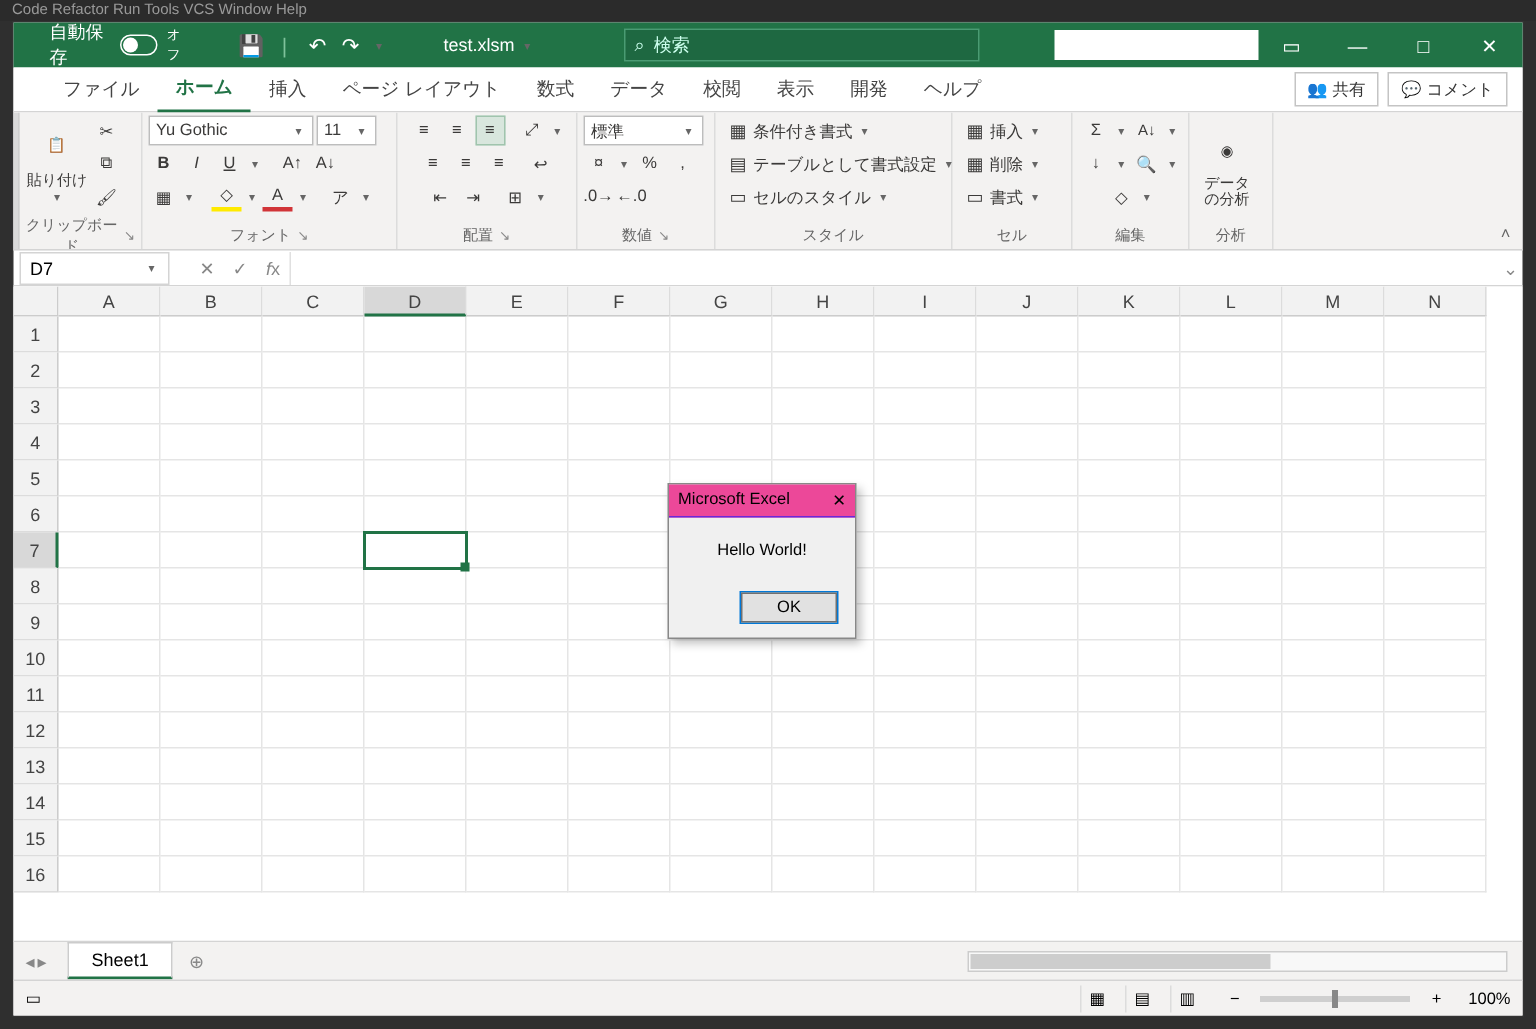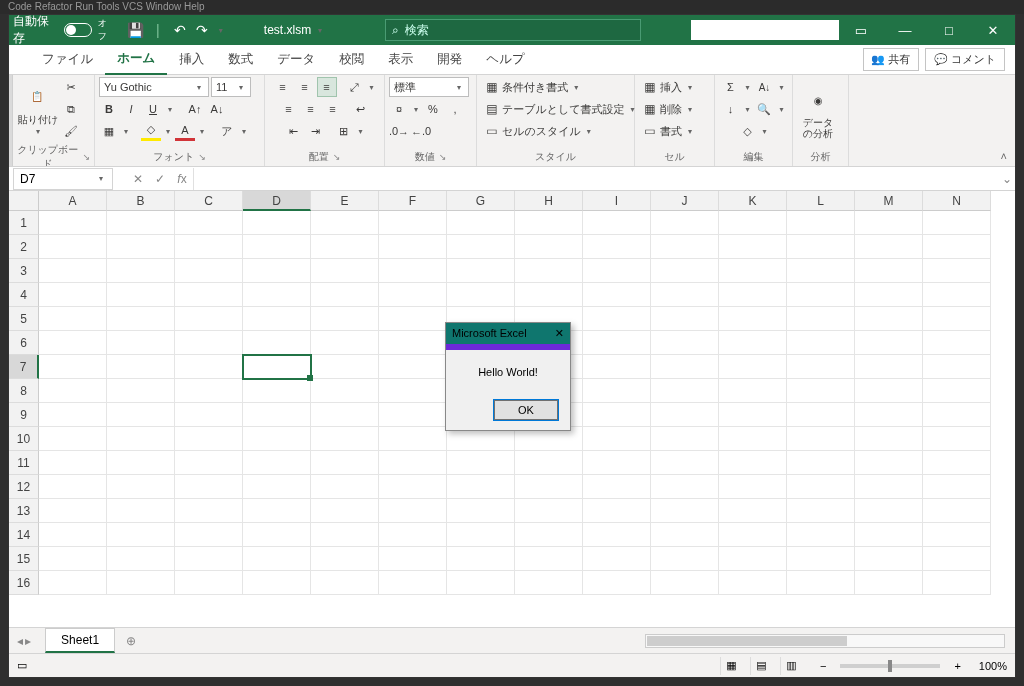--- a/index.html
+++ b/index.html
@@ -1,21 +1,21 @@
 <!DOCTYPE html>
 <html><head>
 <meta charset="utf-8">
 <style>
   * { box-sizing: border-box; margin: 0; padding: 0; font-family: "Yu Gothic UI", "Meiryo", sans-serif; }
   body { width: 1024px; height: 686px; overflow: hidden; background: #2f2f2f; }
   .outer-chrome { position: absolute; top: 0; left: 0; right: 0; height: 14px; background: #2b2b2b; color: #999; font-size: 10px; padding-left: 8px; line-height: 14px; white-space: nowrap; }
   .window { position: absolute; top: 14px; left: 8px; right: 8px; bottom: 8px; background: #fff; border: 1px solid #333; display: flex; flex-direction: column; }
   
   .titlebar { height: 30px; background: #217346; display: flex; align-items: center; color: #fff; font-size: 12px; }
-  .autosave { display: flex; align-items: center; gap: 4px; padding: 0 4px; }
+  .autosave { display: flex; align-items: center; gap: 4px; padding: 0 24px; }
   .toggle { width: 28px; height: 14px; border: 1px solid #fff; border-radius: 7px; position: relative; }
   .toggle::after { content: ""; width: 10px; height: 10px; background: #fff; border-radius: 50%; position: absolute; left: 1px; top: 1px; }
   .toggle-label { font-size: 9px; margin-left: 2px; }
   .qat { display: flex; align-items: center; gap: 6px; padding: 0 8px; }
   .qat-icon { width: 16px; height: 16px; display: flex; align-items: center; justify-content: center; font-size: 14px; }
   .filename { margin-left: 30px; font-size: 12px; }
   .searchbox { margin-left: 60px; width: 260px; height: 22px; background: #1e6841; border: 1px solid #4a9b73; display: flex; align-items: center; padding: 0 6px; gap: 6px; color: #cfe; font-size: 12px; }
   .blankbox { margin-left: 50px; width: 150px; height: 20px; background: #fff; }
   .win-controls { margin-left: auto; display: flex; }
   .win-btn { width: 44px; height: 30px; display: flex; align-items: center; justify-content: center; font-size: 13px; color: #fff; }
@@ -57,21 +57,21 @@
   .colhead.sel { background: #d8d8d8; border-bottom: 2px solid #217346; }
   .gridbody { flex: 1; overflow: hidden; position: relative;}
   .row { display: flex; height: 24px; }
   .rowhead { width: 30px; background: #f2f2f2; border-right: 1px solid #ccc; border-bottom: 1px solid #dcdcdc; text-align: center; font-size: 12px; color: #444; line-height: 24px; }
   .rowhead.sel { background: #d8d8d8; border-right: 2px solid #217346; }
   .cell { width: 68px; border-right: 1px solid #e5e5e5; border-bottom: 1px solid #e5e5e5; }
   .cell.selcell { outline: 2px solid #217346; outline-offset: -1px; position: relative;}
   .cell.selcell::after { content:""; position:absolute; right:-3px; bottom:-3px; width:6px; height:6px; background:#217346;}
   
   .dialog { position: absolute; left: 436px; top: 307px; width: 126px; background: #f0f0f0; border: 1px solid #888; box-shadow: 3px 3px 6px rgba(0,0,0,.25); font-size: 11px; }
-  .dlg-title { display: flex; justify-content: space-between; padding: 4px 6px; background: #0f766e; border-bottom: 6px solid #6d28d9; font-size: 11px;}
+  .dlg-title { display: flex; justify-content: space-between; padding: 4px 6px; background: #ec4899; border-bottom: 1px solid #6d28d9; font-size: 11px;}
   .dlg-body { padding: 16px 8px; text-align: center; }
   .dlg-btns { display: flex; justify-content: center; padding: 6px 0 10px 0; }
   .dlg-ok { width: 64px; height: 20px; border: 1px solid #707070; background: #e1e1e1; font-size: 11px; box-shadow: 0 0 0 1px #0078d7; margin-left: 36px;}
   
   .sheets { height: 26px; border-top: 1px solid #d4d4d4; display: flex; align-items: center; font-size: 12px; background: #f3f2f1; }
   .sheet-nav { display: flex; gap: 2px; padding: 0 8px; color: #888; }
   .sheet-tab { padding: 4px 15px; background: #fff; border: 1px solid #ccc; border-bottom: 2px solid #217346; margin-left: 6px;}
   .sheet-add { width: 20px; text-align: center; color: #888; margin-left: 6px;}
   .hscroll { flex: 1; margin: 0 10px; display:flex; align-items:center; justify-content:flex-end;}
   .scroll-track { width: 360px; height: 14px; border: 1px solid #ccc; background: #f8f8f8; position: relative; }
@@ -115,20 +115,21 @@
       <div class="win-btn">—</div>
       <div class="win-btn">□</div>
       <div class="win-btn">✕</div>
     </div>
   </div>
 
   <div class="tabbar">
     <div class="tab">ファイル</div>
     <div class="tab active">ホーム</div>
     <div class="tab">挿入</div>
+    <div class="tab">ページ レイアウト</div>
     <div class="tab">数式</div>
     <div class="tab">データ</div>
     <div class="tab">校閲</div>
     <div class="tab">表示</div>
     <div class="tab">開発</div>
     <div class="tab">ヘルプ</div>
     <div class="tabbar-right">
       <div class="share-btn">
           <span>👥</span>
           <span>共有</span>

